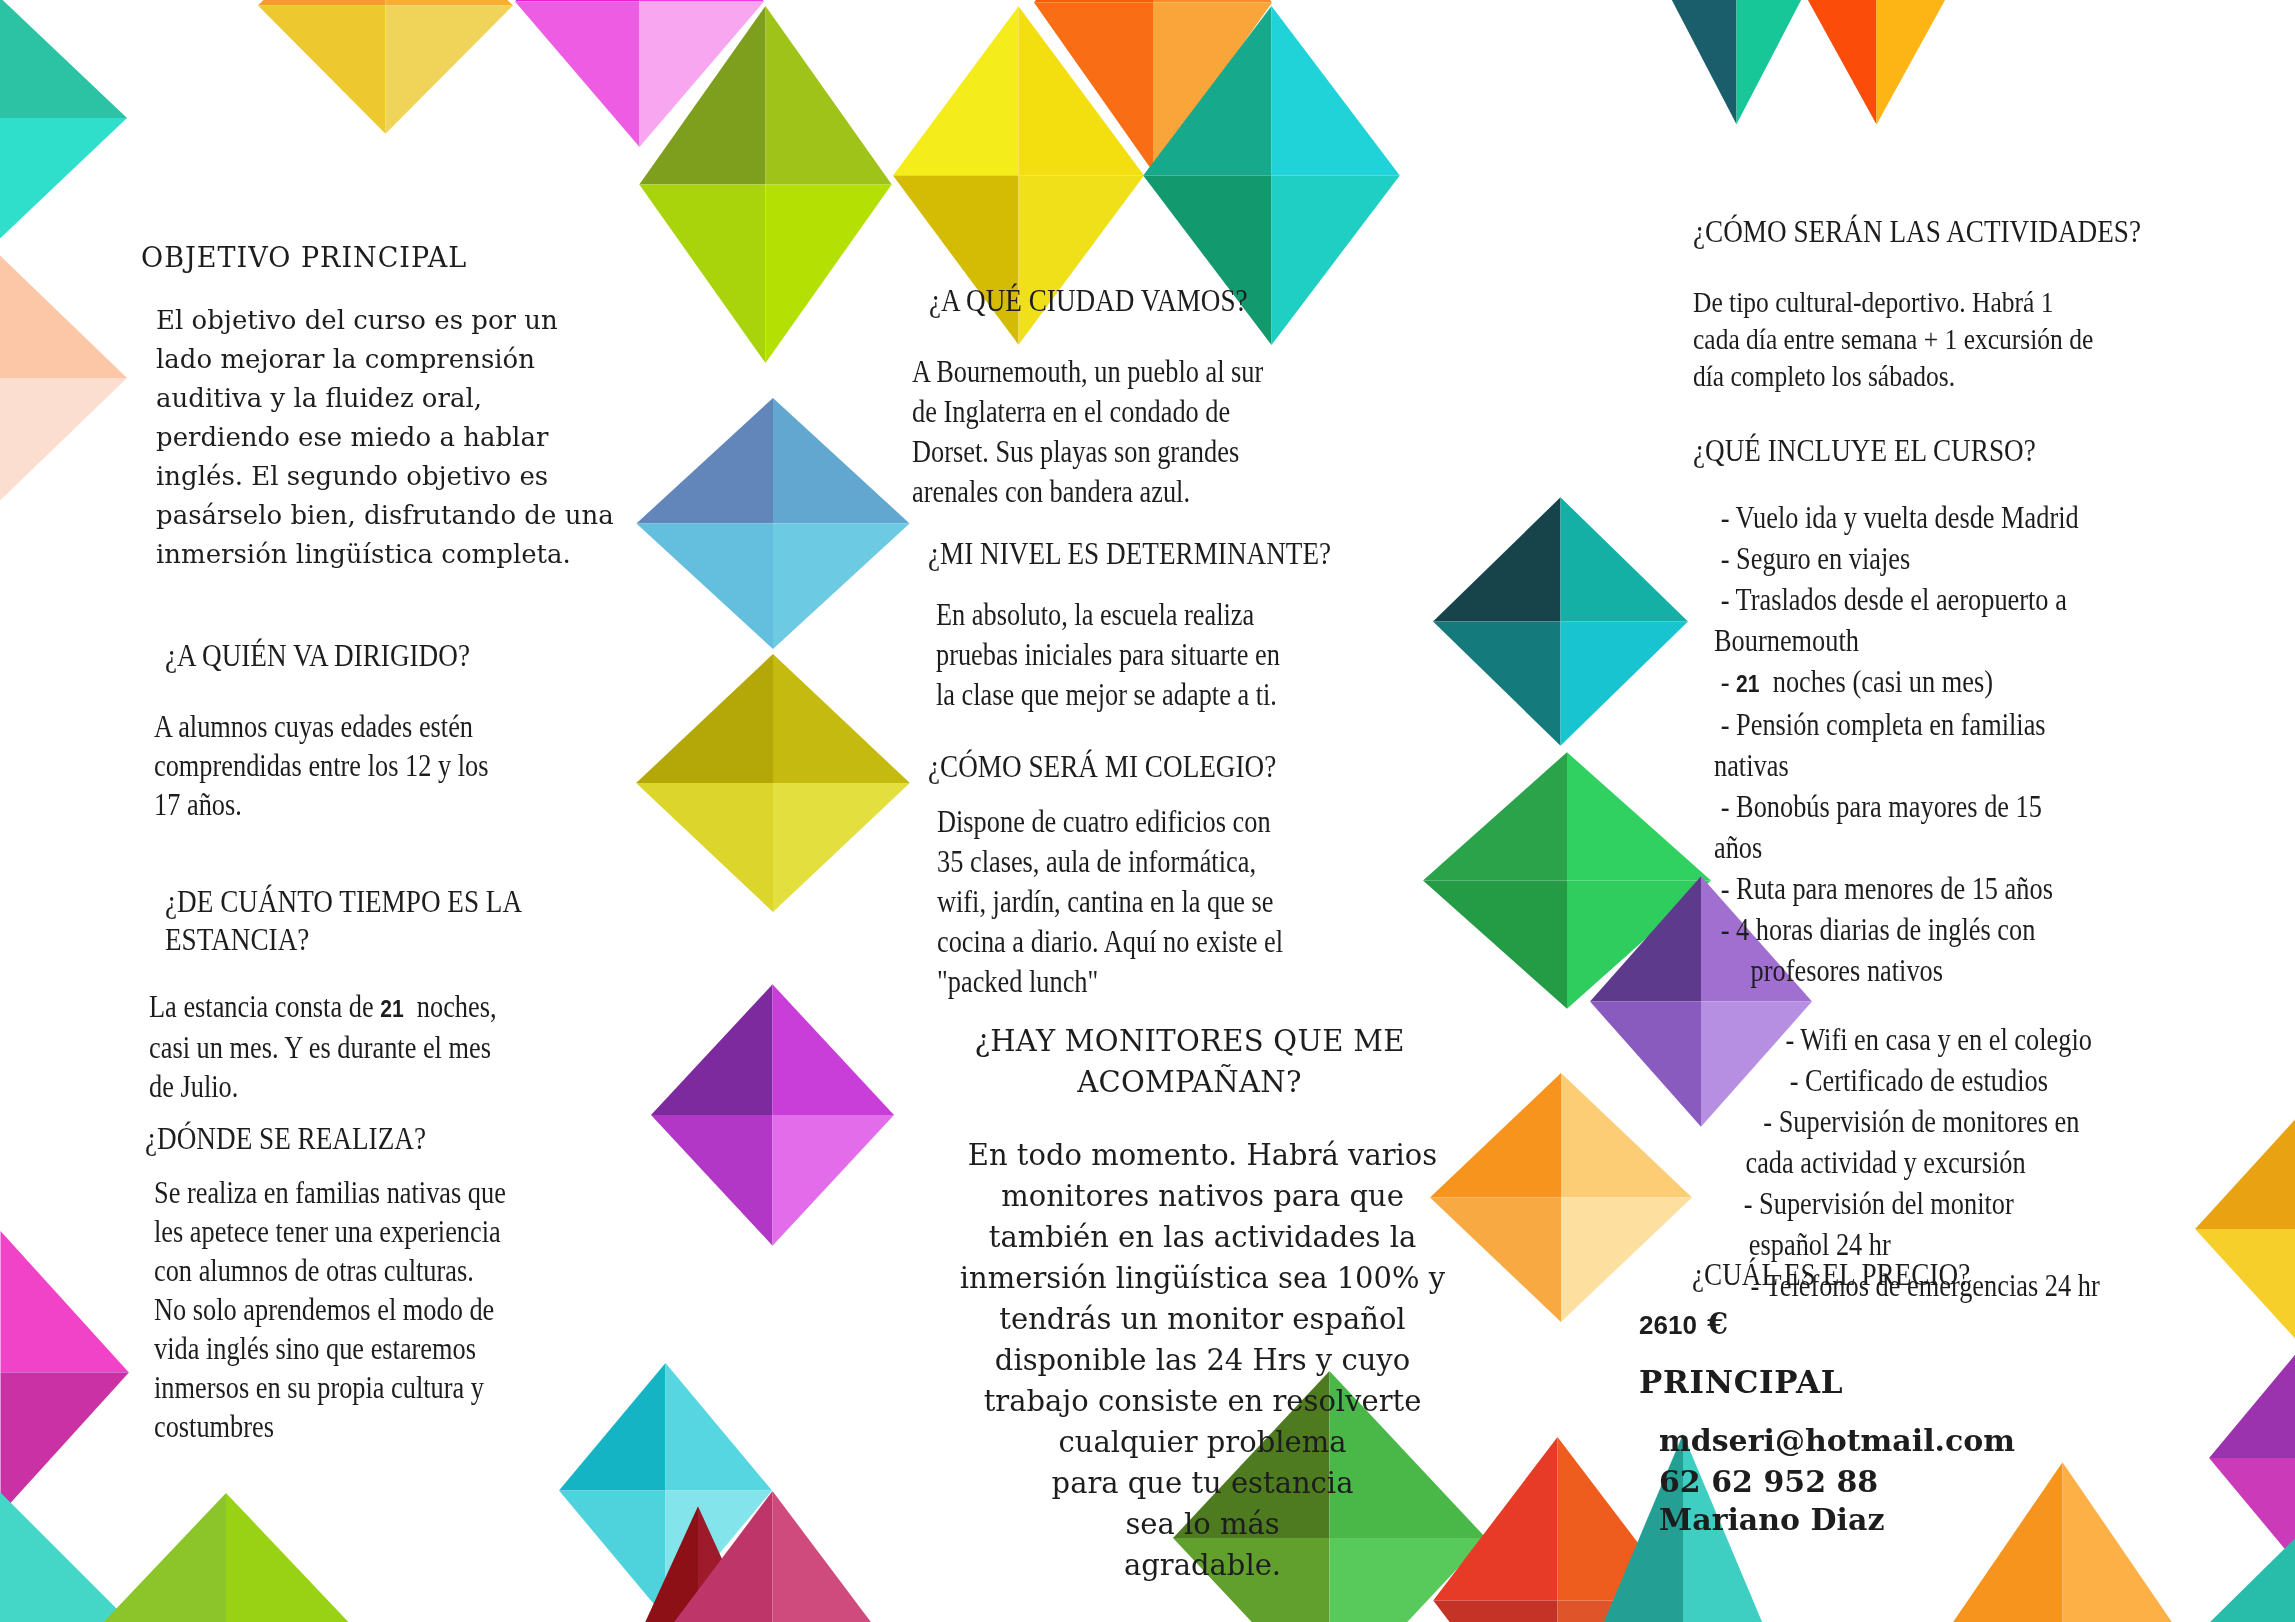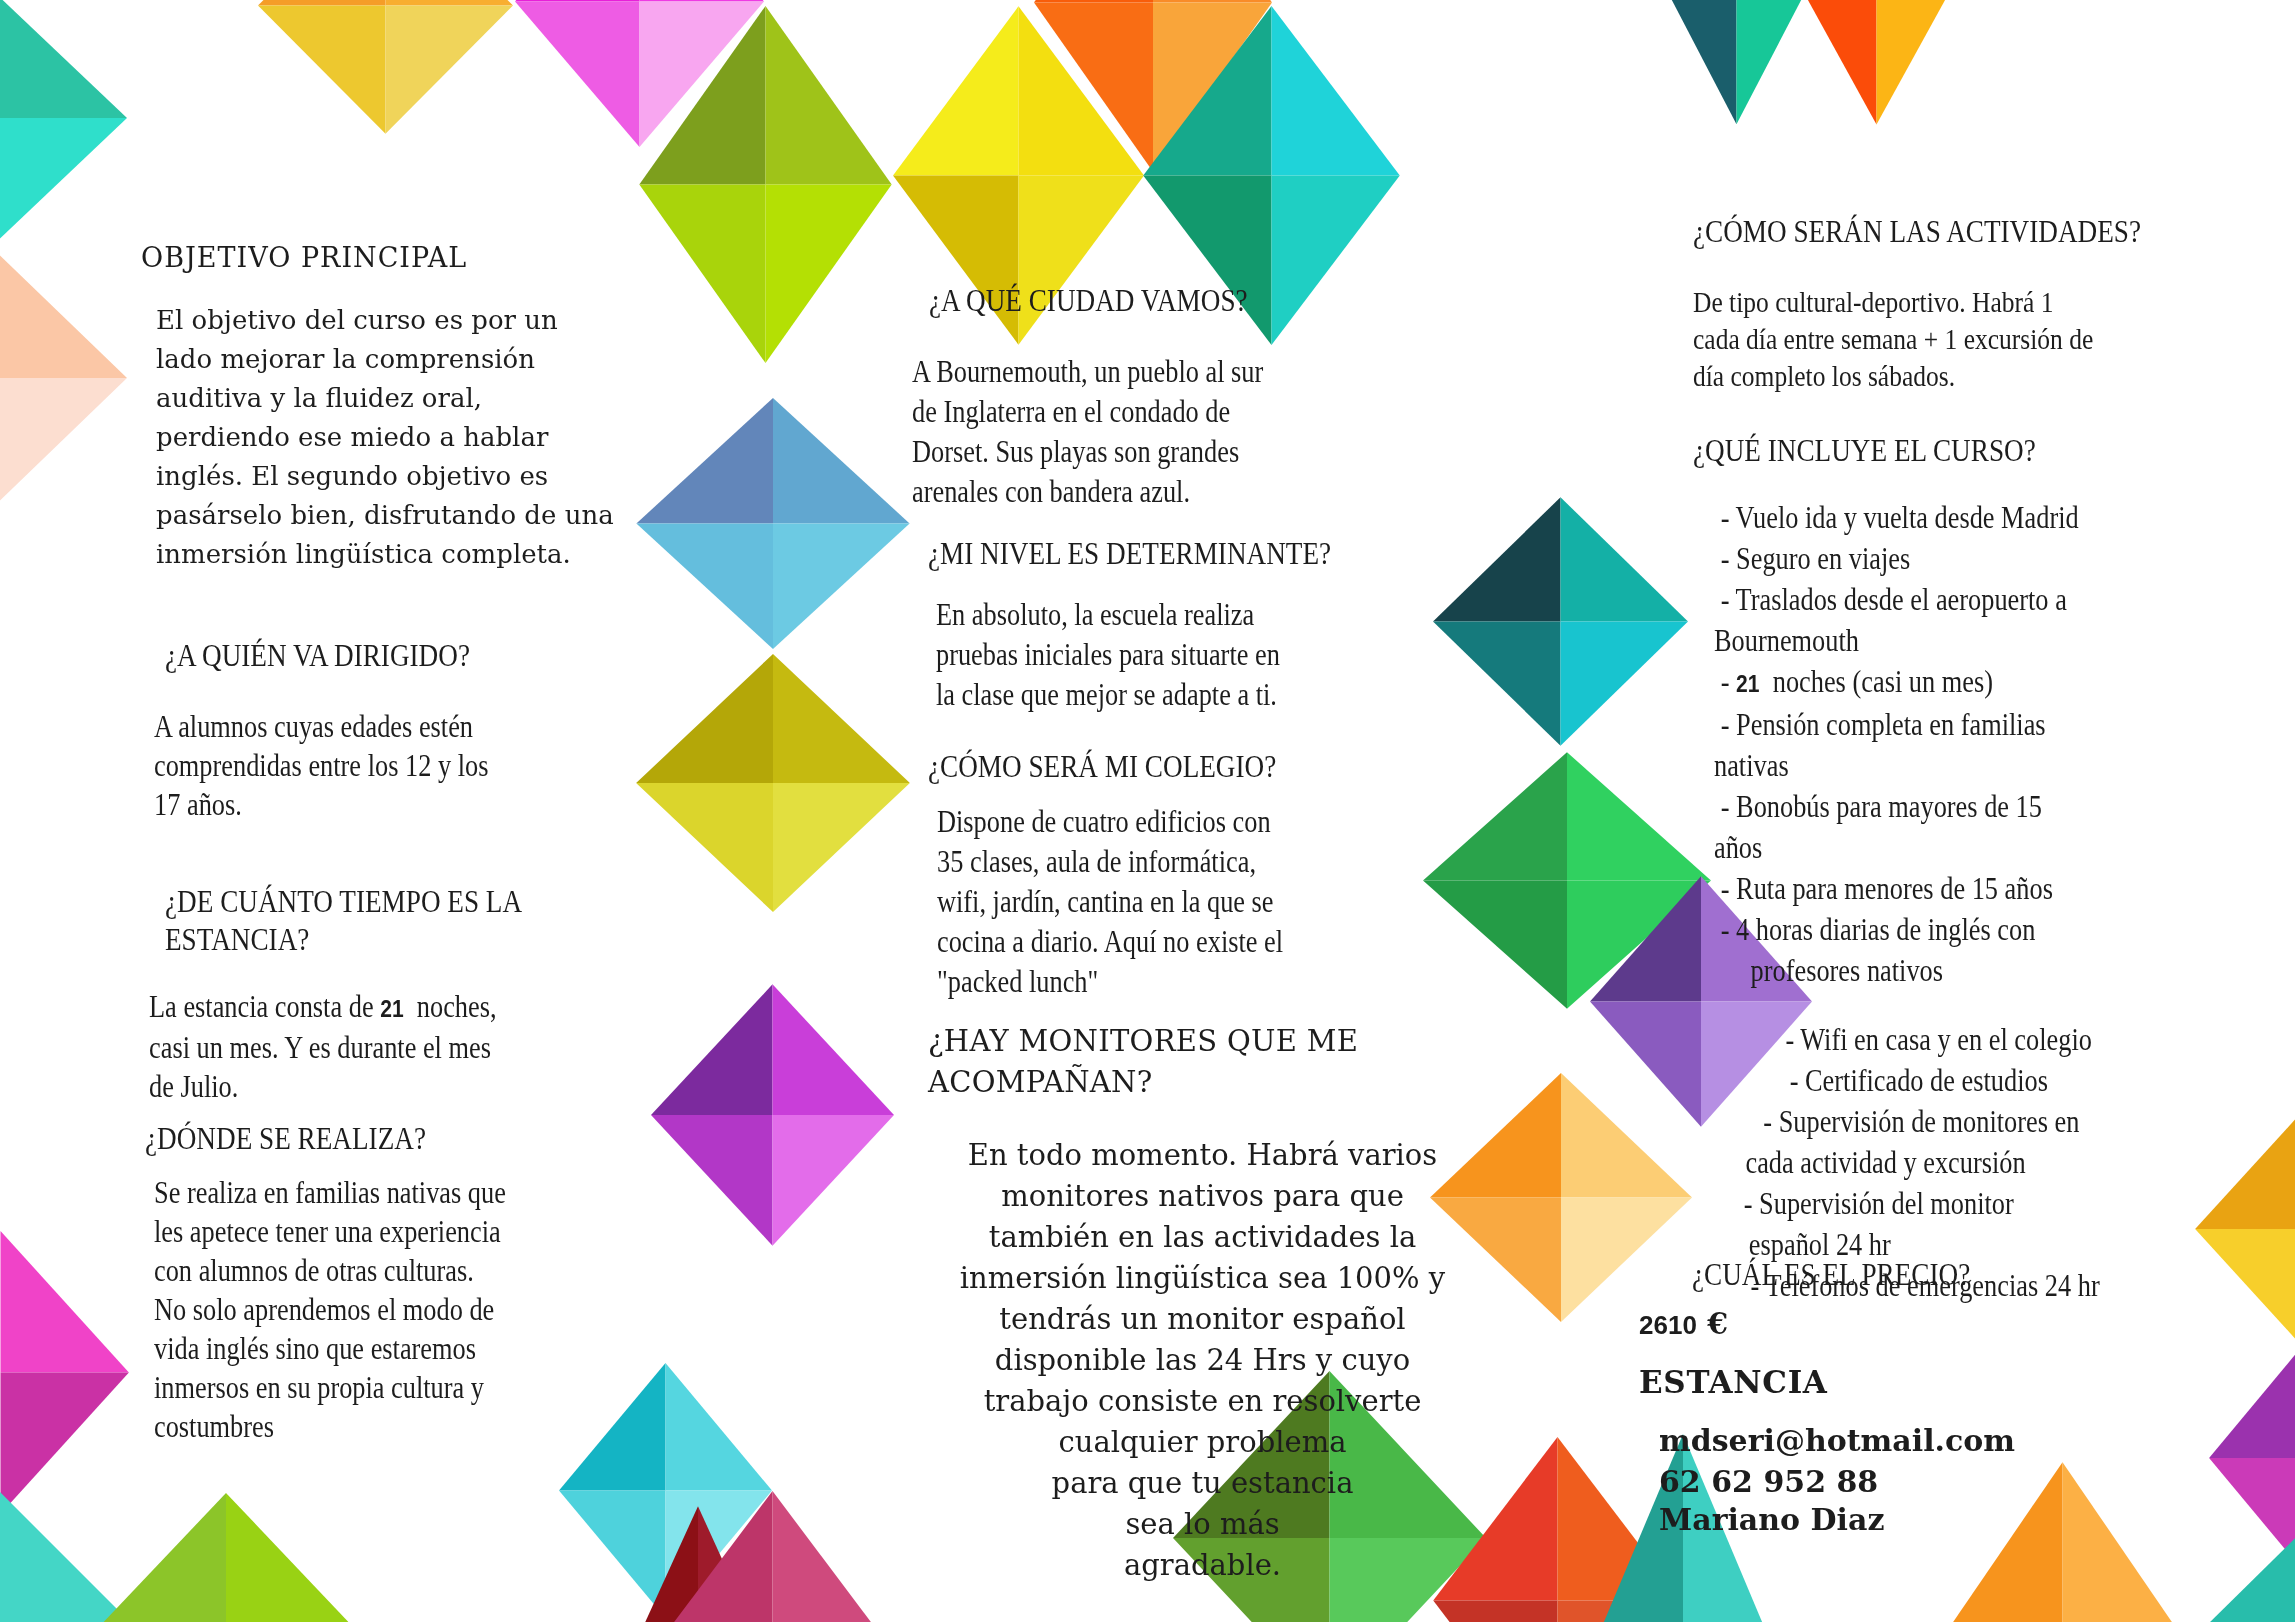--- a/index.html
+++ b/index.html
@@ -5,21 +5,21 @@
   html,body{margin:0;padding:0;}
   body{
     width:2295px;height:1623px;position:relative;overflow:hidden;
     background:#ffffff;color:#1d1d1d;
     font-family:"DejaVu Serif",serif;
   }
   #decor{position:absolute;left:0;top:0;width:2295px;height:1623px;z-index:0;}
   #decor svg{position:absolute;display:block;}
   .tb{position:absolute;white-space:pre-wrap;z-index:2;}
   .reg-h{font-family:"DejaVu Serif",serif;font-size:27px;line-height:37px;letter-spacing:1px;}
-  .reg-h2{font-family:"DejaVu Serif",serif;font-size:29px;line-height:41px;letter-spacing:0.3px;}
+  .reg-h2{font-family:"DejaVu Serif",serif;font-size:29px;line-height:41px;letter-spacing:0.3px;text-align:center;}
   .reg-p{font-family:"DejaVu Serif",serif;font-size:26px;line-height:39px;}
   .reg-p2{font-family:"DejaVu Serif",serif;font-size:29px;line-height:41px;text-align:center;}
   .cond-h{font-family:"Liberation Serif",serif;font-size:32px;line-height:38px;transform:scaleX(0.85);transform-origin:0 0;}
   .cond-p{font-family:"Liberation Serif",serif;font-size:31px;line-height:39px;transform:scaleX(0.85);transform-origin:0 0;}
   .cond-p.mh61{line-height:40px;}
   .cond-p.lh57{font-size:30px;line-height:37px;}
   #incluye-list{position:absolute;z-index:2;transform:scaleX(0.85);transform-origin:0 0;}
   .list-line{font-family:"Liberation Serif",serif;font-size:31px;line-height:41px;white-space:pre;}
   .list-gap{height:27.5px;}
   .num{font-family:"Liberation Sans",sans-serif;font-weight:700;font-size:0.8em;letter-spacing:0;}
@@ -264,17 +264,17 @@
     <div class="list-line" style="margin-left: 84px;">- Wifi en casa y en el colegio</div>
     <div class="list-line" style="margin-left: 89px;">- Certificado de estudios</div>
     <div class="list-line" style="margin-left: 58px;">- Supervisión de monitores en</div>
     <div class="list-line" style="margin-left: 37px;">cada actividad y excursión</div>
     <div class="list-line" style="margin-left: 35px;">- Supervisión del monitor</div>
     <div class="list-line" style="margin-left: 41px;">español 24 hr</div>
     <div class="list-line" style="margin-left: 43px;">- Teléfonos de emergencias 24 hr</div>
   </div>
 <div class="tb cond-h" style="left:1692px;top:1255px;width:523px;">¿CUÁL ES EL PRECIO?</div>
 <div class="tb bold-c price-line" style="left:1639px;top:1307px;width:314px;"><span class="num" style="font-size:26px;">2610</span><span class="cur"> €</span></div>
-<div class="tb bold-c contact-h" style="left:1639px;top:1364px;width:366px;">ESTANCIA</div>
+<div class="tb bold-c contact-h" style="left:1639px;top:1364px;width:366px;">PRINCIPAL</div>
 <div class="tb bold-c contact-l" style="left:1639px;top:1421px;width:366px;">mdseri@hotmail.com</div>
 <div class="tb bold-c contact-l" style="left:1639px;top:1462px;width:366px;">62 62 952 88</div>
 <div class="tb bold-c contact-l" style="left:1639px;top:1500px;width:366px;">Mariano Diaz</div>
 
 
 </body></html>

